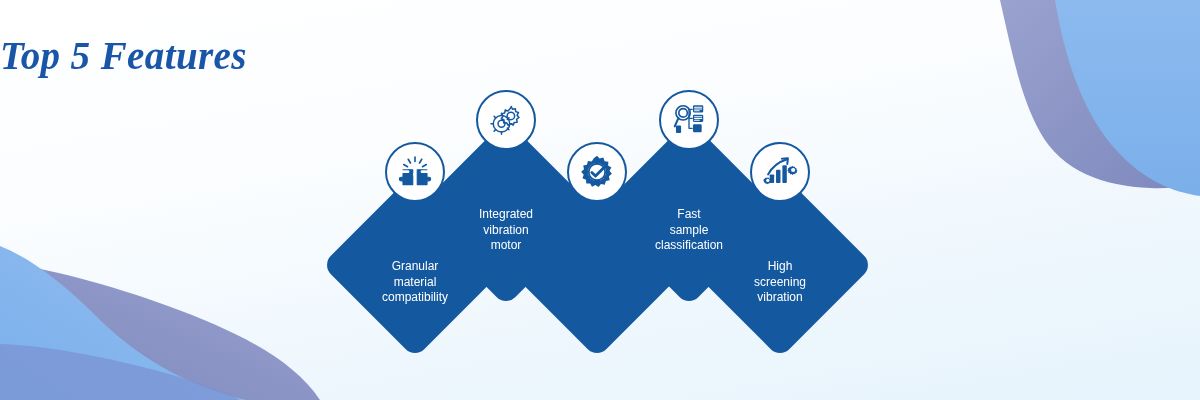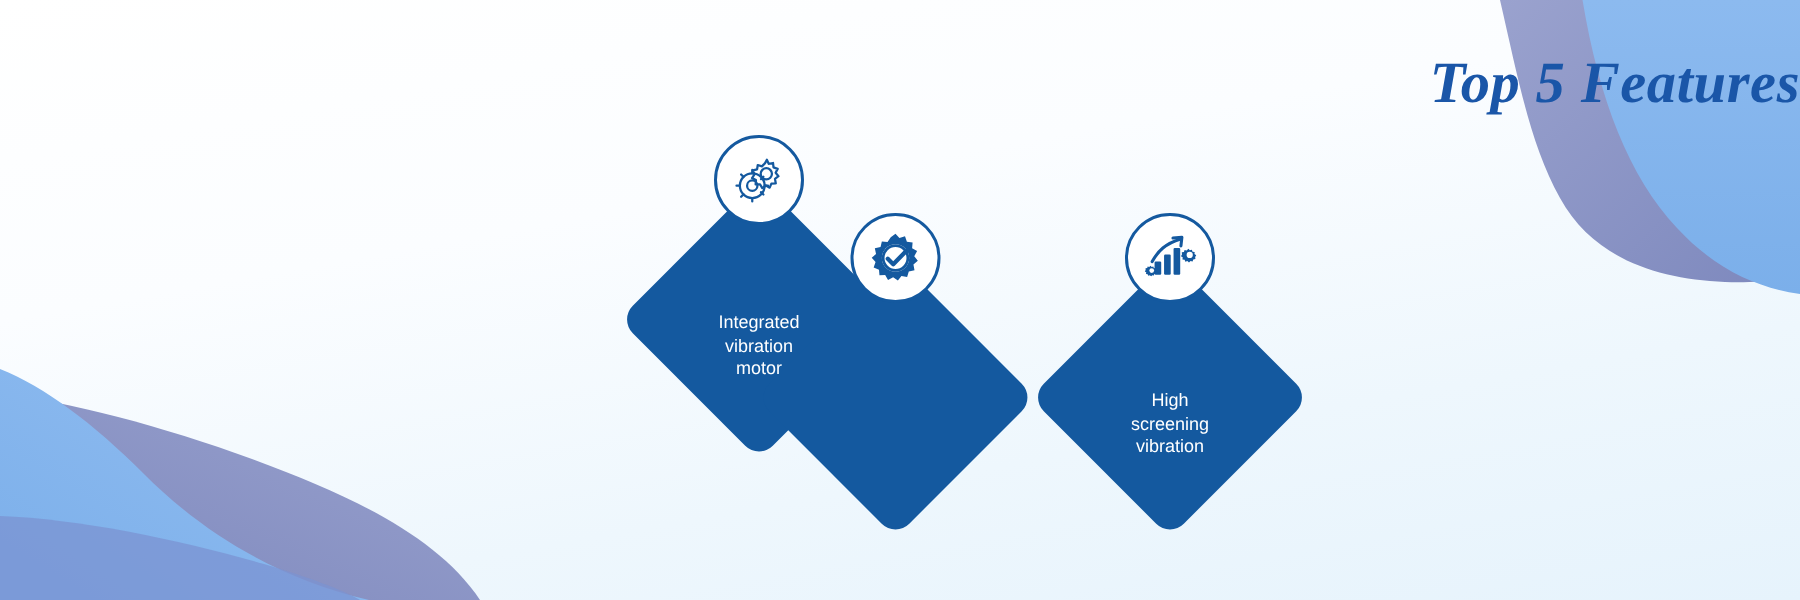--- a/index.html
+++ b/index.html
@@ -24,21 +24,21 @@
     inset: 0;
     width: 1200px;
     height: 400px;
     pointer-events: none;
   }
   .title-wrap {
     position: absolute;
     top: 36px;
     left: 0;
     width: 1200px;
-    text-align: right;
+    text-align: left;
     z-index: 8;
   }
   #page-title {
     font-family: "Liberation Serif", "DejaVu Serif", serif;
     font-weight: bold;
     font-style: italic;
     font-size: 39px;
     letter-spacing: 0.4px;
     color: #1A56A8;
     line-height: 1;
@@ -136,20 +136,38 @@
     <path fill="url(#gBLlight)" d="M0,400 L0,246 C30,258 62,282 96,316 C136,356 186,386 246,400 Z"></path>
 
     <path fill="#7B93D2" opacity="0.75" d="M0,400 L0,344 C54,346 120,360 176,376 C206,385 228,393 240,400 Z"></path>
   </svg>
 
   <div class="title-wrap">
     <h1 id="page-title">Top 5 Features</h1>
   </div>
 
   <div id="cards">
+      <div class="card" style="left: 322px; top: 172px;">
+        <div class="diamond"></div>
+        <div class="icon-badge">
+    <svg width="36" height="36" viewBox="0 0 48 48" fill="none" stroke="#14599F" stroke-width="2.2" stroke-linecap="round" stroke-linejoin="round">
+      <line x1="24" y1="4" x2="24" y2="10"></line>
+      <line x1="15" y1="7" x2="18" y2="12"></line>
+      <line x1="33" y1="7" x2="30" y2="12"></line>
+      <line x1="9" y1="14" x2="14" y2="17"></line>
+      <line x1="39" y1="14" x2="34" y2="17"></line>
+      <path fill="#14599F" stroke="#14599F" stroke-width="1.5" d="M8 21h6a2.6 2.6 0 1 1 0 5H8v5h-2.5a2.4 2.4 0 1 0 0 4.8H8v5h13V21z"></path>
+      <path fill="#14599F" stroke="#14599F" stroke-width="1.5" d="M40 21h-6a2.6 2.6 0 1 0 0 5h6v5h2.5a2.4 2.4 0 1 1 0 4.8H40v5H27V21z"></path>
+      <path fill="#fff" stroke="#fff" stroke-width="1.6" d="M24 21v4.2a2.3 2.3 0 0 0 0 4.4V40.8"></path>
+    </svg>
+        </div>
+        <div class="label">Granular
+material
+compatibility</div>
+      </div>
       <div class="card" style="left: 413px; top: 120px;">
         <div class="diamond"></div>
         <div class="icon-badge">
     <svg width="36" height="36" viewBox="0 0 48 48" fill="none" stroke="#14599F" stroke-width="2" stroke-linecap="round" stroke-linejoin="round">
       <path d="M31 6l1.6 3.6 3.9-.7.4 3.9 3.7 1.3-1.8 3.5 2.5 3-3.1 2.4.7 3.9-3.9.3-1.5 3.6-3.4-1.9-3.2 2.3-2-3.4-3.9.1.3-3.9-3.5-1.7 2.2-3.2-1.5-3.6 3.8-.9.6-3.9 3.7 1.2 2.8-2.9z"></path>
       <circle cx="30.5" cy="18.5" r="5"></circle>
       <circle cx="18" cy="29" r="11"></circle>
       <circle cx="18" cy="29" r="4.6"></circle>
       <path d="M18 18v-3M18 43v-3M7 29H4M32 29h-3M10.2 21.2l-2.1-2.1M27.9 36.9l-2.1-2.1M10.2 36.8l-2.1 2.1M27.9 21.1l-2.1 2.1"></path>
     </svg>
@@ -163,20 +181,40 @@
         <div class="icon-badge">
     <svg width="38" height="38" viewBox="0 0 48 48">
       <g fill="#14599F">
         <path d="M24 3.5l3.3 3.6 4.7-1.4 1.6 4.6 4.8.6-.4 4.9 4.2 2.4-2.4 4.3 3 3.8-3.7 3.2.9 4.8-4.8 1-1.4 4.7-4.8-.8-3 3.8-4-2.7-4.3 2.3-2.4-4.2-4.8.2-.4-4.8-4.5-1.8 1.6-4.6-3.2-3.6 3.6-3.2-1-4.8 4.8-1.1 1.1-4.7 4.8.6 2.7-4z"></path>
       </g>
       <circle cx="24" cy="24" r="11.5" fill="#ffffff"></circle>
       <path d="M17.5 24.6l4.6 4.6 12-12.2" fill="none" stroke="#14599F" stroke-width="3.6" stroke-linecap="round" stroke-linejoin="round"></path>
       <circle cx="24" cy="24" r="10.4" fill="none" stroke="#14599F" stroke-width="2.3"></circle>
     </svg>
         </div>
+      </div>
+      <div class="card" style="left: 596px; top: 120px;">
+        <div class="diamond"></div>
+        <div class="icon-badge">
+    <svg width="38" height="38" viewBox="0 0 48 48" fill="none" stroke="#14599F" stroke-width="2.1" stroke-linecap="round" stroke-linejoin="round">
+      <circle cx="16.5" cy="15" r="9"></circle>
+      <circle cx="16.5" cy="15" r="5.4"></circle>
+      <path d="M10.6 21.6L6 32" stroke-width="2.6"></path>
+      <rect x="7.5" y="31" width="6.5" height="9.5" rx="1.4" fill="#14599F" stroke="none"></rect>
+      <rect x="29" y="5.5" width="13" height="9" rx="1.4" fill="#14599F" stroke="none"></rect>
+      <rect x="29" y="17.5" width="13" height="9" rx="1.4" fill="#14599F" stroke="none"></rect>
+      <rect x="29" y="29.5" width="11" height="10" rx="1.4" fill="#14599F" stroke="none"></rect>
+      <path d="M31 7.8h9M31 10.2h9M31 12.4h6" stroke="#ffffff" stroke-width="1.3"></path>
+      <path d="M31 19.8h9M31 22.2h9M31 24.4h6" stroke="#ffffff" stroke-width="1.3"></path>
+      <path d="M24 10.5h4M24 22h4M24 34.5h4M24 10.5v24" stroke-width="1.7"></path>
+    </svg>
+        </div>
+        <div class="label">Fast
+sample
+classification</div>
       </div>
       <div class="card" style="left: 687px; top: 172px;">
         <div class="diamond"></div>
         <div class="icon-badge">
     <svg width="38" height="38" viewBox="0 0 48 48" fill="none" stroke="#14599F" stroke-width="2" stroke-linecap="round" stroke-linejoin="round">
       <rect x="11" y="27" width="5.6" height="11" rx="1" fill="#14599F" stroke="none"></rect>
       <rect x="19" y="21" width="5.6" height="17" rx="1" fill="#14599F" stroke="none"></rect>
       <rect x="27" y="15.5" width="5.6" height="22.5" rx="1" fill="#14599F" stroke="none"></rect>
       <path d="M9 27C14 18 20 12 33 8" stroke-width="2.6"></path>
       <path d="M26.5 7.2L34 6.6l-.8 7.2" stroke-width="2.6"></path>

